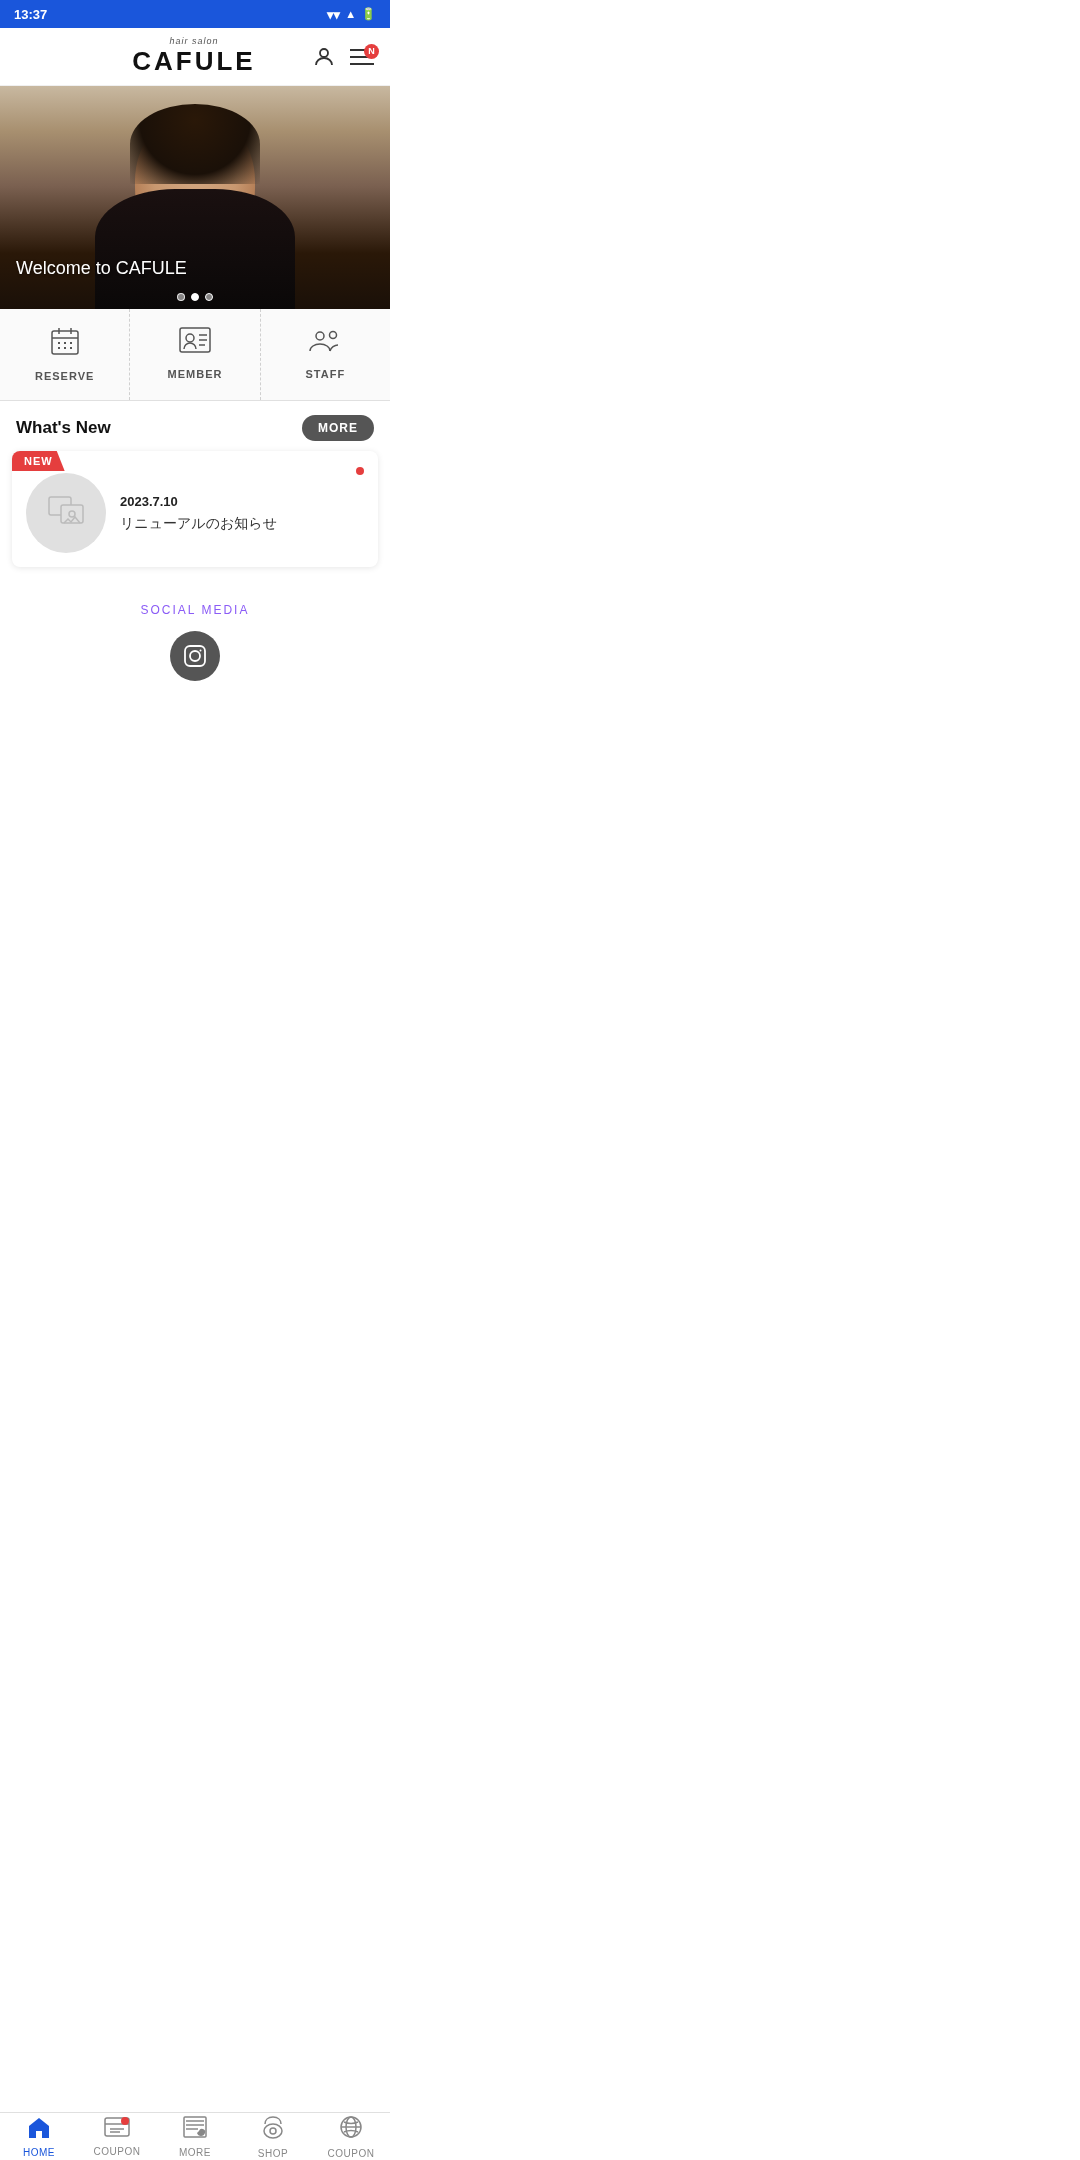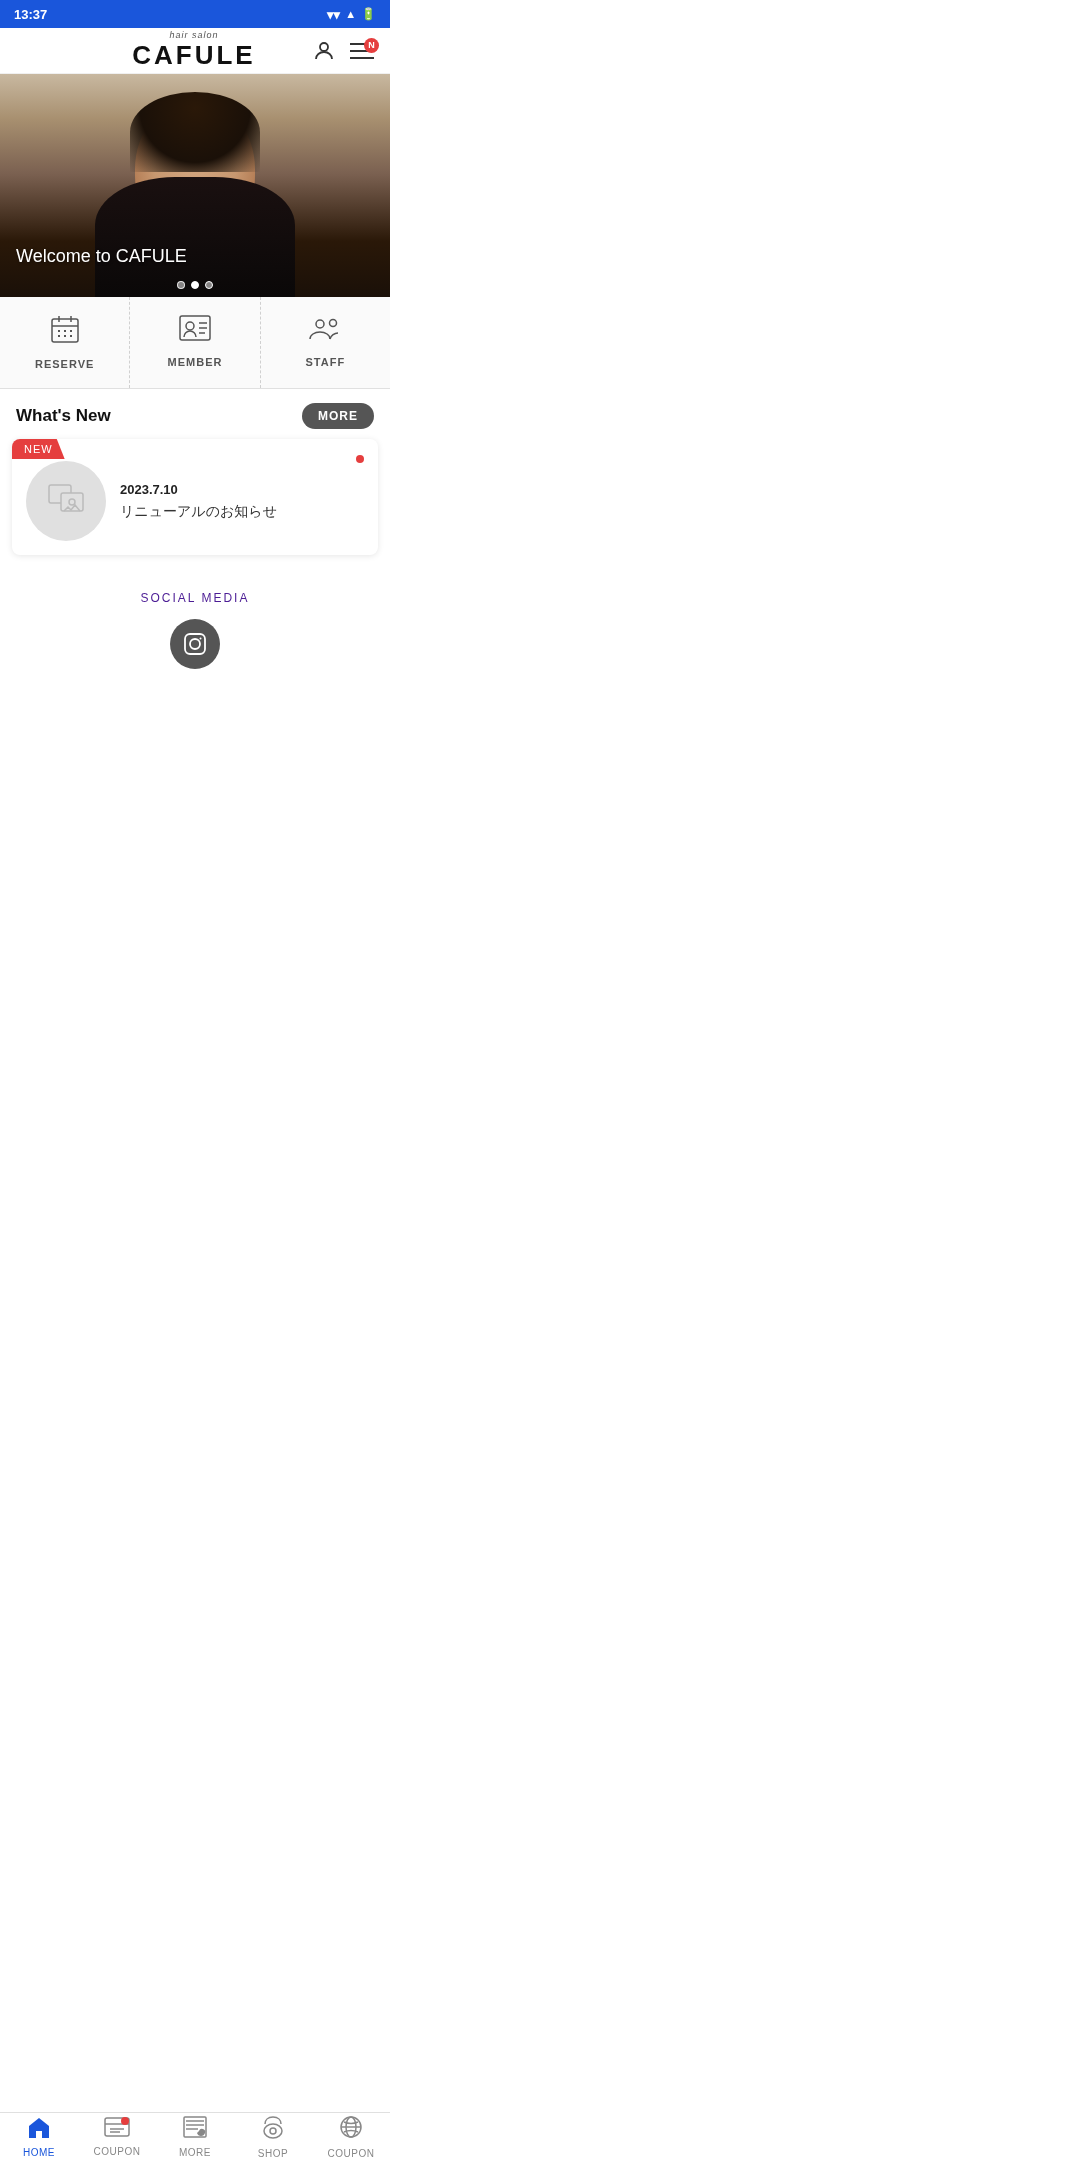--- a/index.html
+++ b/index.html
@@ -37,21 +37,21 @@
     .battery-icon { font-size: 12px; }
 
     
     .header {
       background: #fff;
       display: flex;
       justify-content: flex-start;
       align-items: center;
       padding: 10px 16px;
       border-bottom: 1px solid #f0f0f0;
-      height: 46px;
+      height: 58px;
     }
     .logo-container {
       display: flex;
       flex-direction: column;
       align-items: center;
       flex: 1;
     }
     .logo-subtitle {
       font-size: 9px;
       color: #555;
@@ -214,21 +214,21 @@
       gap: 14px;
       position: relative;
     }
     .news-badge {
       position: absolute;
       top: 0;
       left: 0;
       background: #e53e3e;
       color: white;
       font-size: 11px;
-      font-weight: 400;
+      font-weight: 700;
       padding: 4px 12px;
       clip-path: polygon(0 0, 85% 0, 100% 100%, 0 100%);
       letter-spacing: 1px;
     }
     .news-thumbnail {
       width: 80px;
       height: 80px;
       border-radius: 50%;
       background: #e0e0e0;
       display: flex;
@@ -268,21 +268,21 @@
     
     .social-media-section {
       padding: 20px 0;
       display: flex;
       flex-direction: column;
       align-items: center;
       gap: 14px;
     }
     .social-media-title {
       font-size: 12px;
-      color: #4c1d95;
+      color: #8b5cf6;
       letter-spacing: 2px;
     }
     .social-icons {
       display: flex;
       gap: 12px;
     }
     .social-icon-btn {
       width: 50px;
       height: 50px;
       border-radius: 50%;

